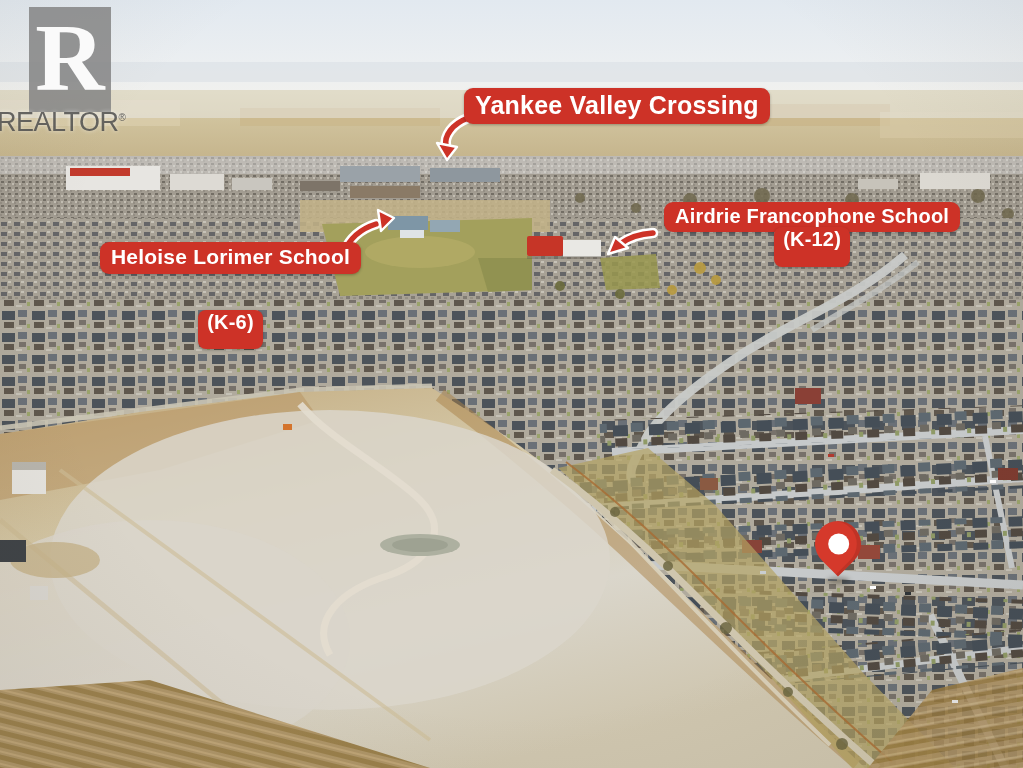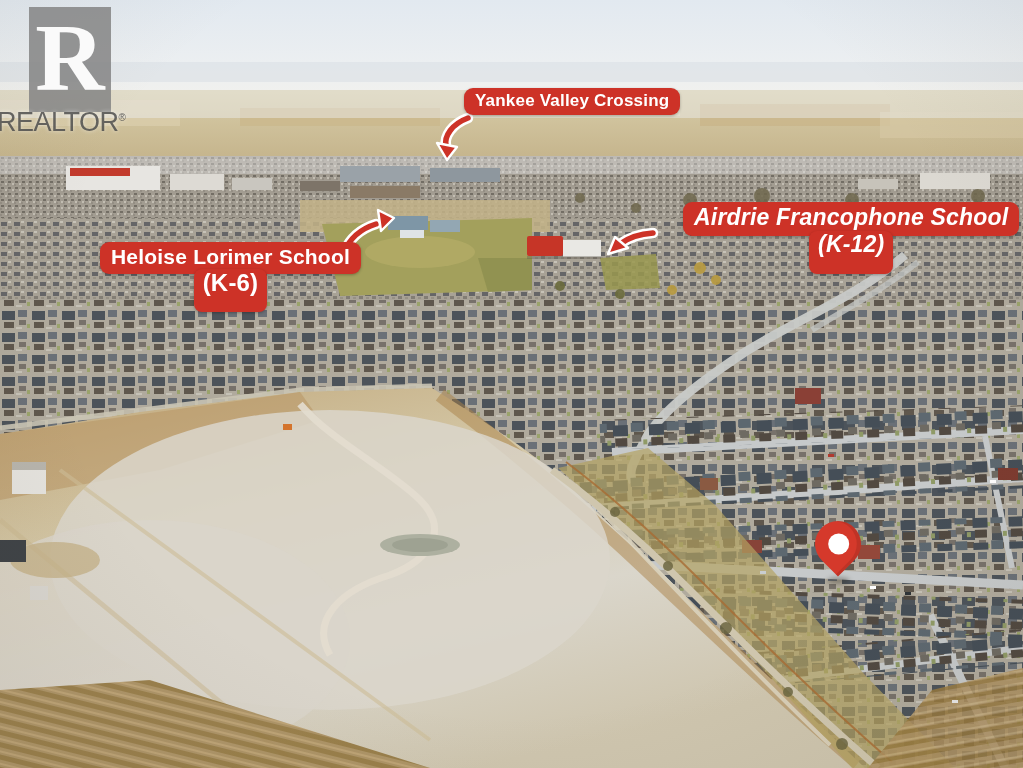--- a/index.html
+++ b/index.html
@@ -6,24 +6,24 @@
   .stage{position:relative;width:1023px;height:768px;overflow:hidden;
          font-family:"Liberation Sans",sans-serif;}
   .scene{position:absolute;left:0;top:0;z-index:1;display:block;}
 
   
   .ann-label{position:absolute;display:flex;flex-direction:column;align-items:center;z-index:5;}
   .ann-line{background:var(--label-red,#cd3227);color:var(--label-text,#ffffff);
             font-weight:700;padding:3px 11px 5px;border-radius:9px;white-space:nowrap;
             line-height:1.12;letter-spacing:.2px;box-shadow:0 1px 3px rgba(0,0,0,.28);}
   .ann-line.l2{margin-top:-5px;padding:1px 9px 16px;border-radius:8px;}
-  #label-yankee{left:464px;top:88px;font-size:17px;}
-  #label-airdrie{left:683px;top:202px;font-size:23px;font-style:italic;}
-  #label-heloise{left:100px;top:242px;font-size:21px;}
-  #label-heloise .l2{font-size:24px;}
+  #label-yankee{left:464px;top:88px;font-size:25px;}
+  #label-airdrie{left:664px;top:202px;font-size:20px;}
+  #label-heloise{left:100px;top:242px;font-size:21px;gap:41px;}
+  #label-heloise .l2{font-size:20px;}
 
   
   .arrow{position:absolute;z-index:4;overflow:visible;}
   .arrow path{fill:none;stroke-linecap:round;}
   .arrow .under{stroke:var(--arrow-outline,#ffffff);stroke-width:10.5;}
   .arrow .over{stroke:var(--arrow-red,#cd3227);stroke-width:5.5;}
   .arrow polygon{fill:var(--arrow-red,#cd3227);stroke:var(--arrow-outline,#ffffff);
                  stroke-width:2.4;stroke-linejoin:round;}
   #arrow-yankee{left:432px;top:114px;width:70px;height:56px;}
   #arrow-airdrie{left:598px;top:226px;width:66px;height:36px;}

